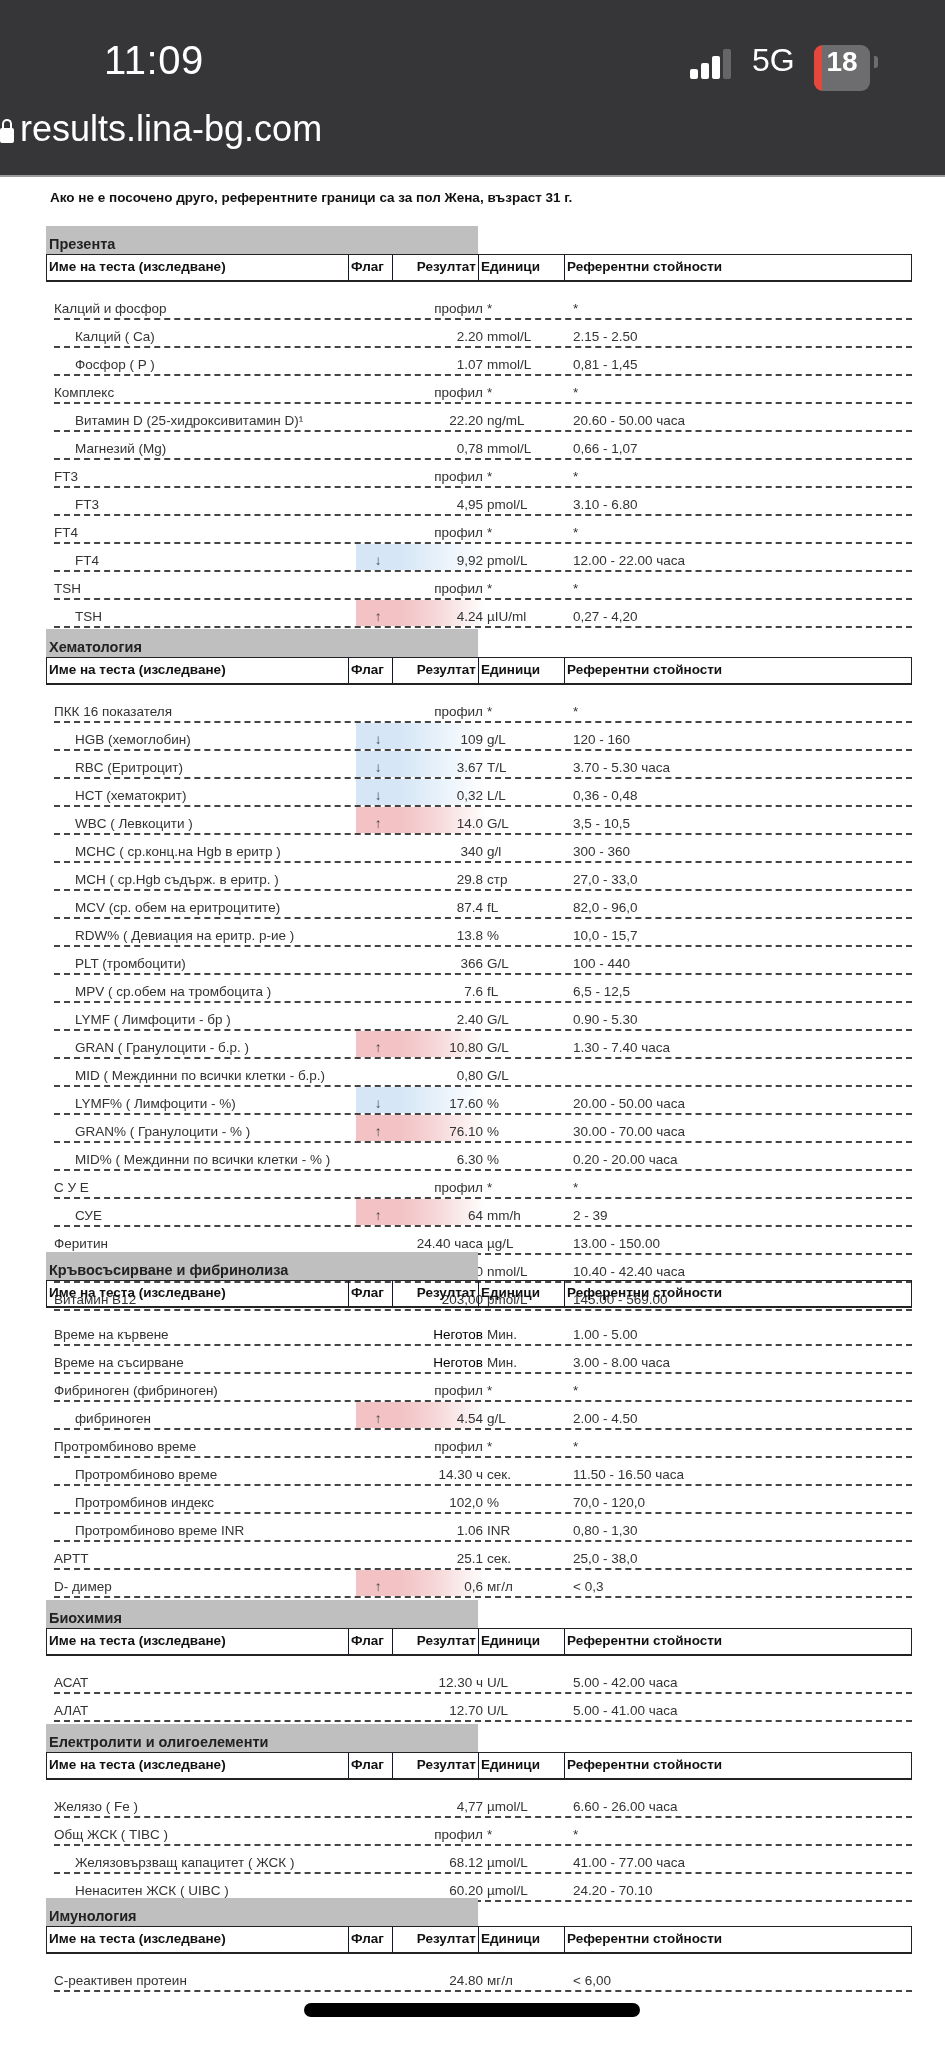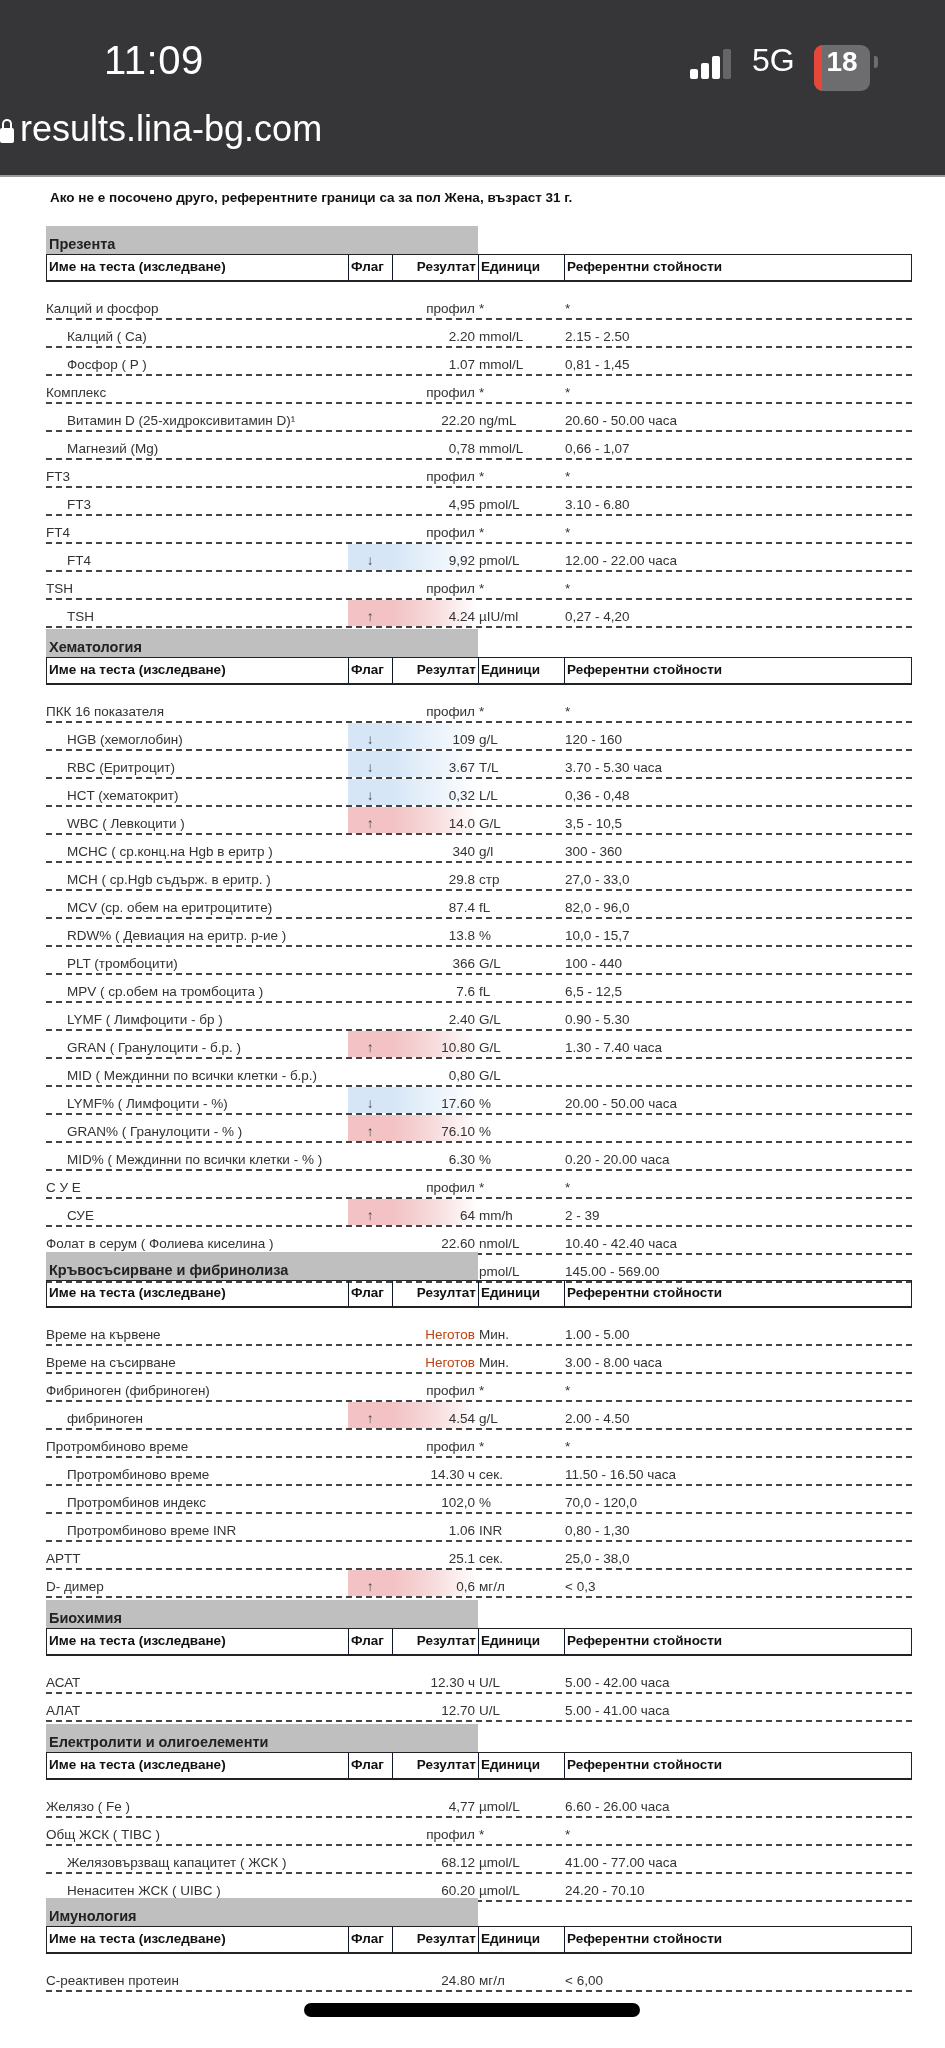--- a/index.html
+++ b/index.html
@@ -23,33 +23,33 @@
   .sec-title { width: 432px; height: 28px; background: #bfbfbf; font-size: 14.5px; font-weight: 700; color: #222; padding-left: 3px; box-sizing: border-box; line-height: 36px; overflow: hidden; }
   .thead { display: flex; height: 28px; border: 1.5px solid #222; border-bottom-width: 2.5px; box-sizing: border-box; font-size: 13.5px; font-weight: 700; color: #111; }
   .thead div { line-height: 24px; border-right: 1px solid #0f172a; box-sizing: border-box; padding: 0 2px; }
   .thead div:last-child { border-right: none; }
   .c-name { width: 302px; }
   .c-flag { width: 44px; }
   .c-res { width: 86px; text-align: right; }
   .c-unit { width: 86px; }
   .c-ref { flex: 1; }
   .rows { margin-top: 10px; }
-  .row { display: flex; height: 28px; border-bottom: 2px dashed #444; box-sizing: border-box; font-size: 13.5px; color: #333; position: relative; }
+  .row { display: flex; height: 28px; border-bottom: 2px dashed #444; box-sizing: border-box; font-size: 13.5px; color: #333; position: relative; margin-left: 8px; }
   .row div { line-height: 34px; box-sizing: border-box; white-space: nowrap; }
   .row .c-name { padding-left: 0; }
   .row.sub .c-name { padding-left: 21px; }
   .row .c-flag { text-align: center; color: #444; }
   .row .c-res { padding-right: 3px; }
   .row .c-unit { padding-left: 1px; }
   .row .c-ref { padding-left: 1px; }
   .row.low .c-flag { background: #d6e6f6; }
   .row.low .c-res { background: linear-gradient(to right, #d6e6f6 0%, #e6f0fa 40%, #ffffff 100%); }
   .row.high .c-flag { background: #f2c2c4; }
   .row.high .c-res { background: linear-gradient(to right, #f2c2c4 0%, #f6d6d7 40%, #ffffff 100%); }
-  .row .pending { color: #c2410c; }
+  .row .pending { color: #000000; }
   .home-indicator { position: absolute; left: 304px; top: 2003px; width: 336px; height: 14px; border-radius: 7px; background: #000; }
 </style>
 </head>
 <body>
 
 <div class="statusbar">
   <div class="time">11:09</div>
   <div class="signal">
     <span style="left:0;height:10px;"></span>
     <span style="left:11px;height:16px;"></span>
@@ -279,20 +279,21 @@
             <div class="c-flag">↓</div>
             <div class="c-res">17.60</div>
             <div class="c-unit">%</div>
             <div class="c-ref">20.00 - 50.00 часа</div>
           </div>
           <div class="row sub high">
             <div class="c-name">GRAN% ( Гранулоцити - % )</div>
             <div class="c-flag">↑</div>
             <div class="c-res">76.10</div>
             <div class="c-unit">%</div>
+            <div class="c-ref">30.00 - 70.00 часа</div>
           </div>
           <div class="row sub">
             <div class="c-name">MID% ( Междинни по всички клетки - % )</div>
             <div class="c-flag"></div>
             <div class="c-res">6.30</div>
             <div class="c-unit">%</div>
             <div class="c-ref">0.20 - 20.00 часа</div>
           </div>
           <div class="row">
             <div class="c-name">С У Е</div>
@@ -300,20 +301,27 @@
             <div class="c-res">профил</div>
             <div class="c-unit">*</div>
             <div class="c-ref">*</div>
           </div>
           <div class="row sub high">
             <div class="c-name">СУЕ</div>
             <div class="c-flag">↑</div>
             <div class="c-res">64</div>
             <div class="c-unit">mm/h</div>
             <div class="c-ref">2 - 39</div>
+          </div>
+          <div class="row">
+            <div class="c-name">Феритин</div>
+            <div class="c-flag"></div>
+            <div class="c-res">24.40 часа</div>
+            <div class="c-unit">µg/L</div>
+            <div class="c-ref">13.00 - 150.00</div>
           </div>
           <div class="row">
             <div class="c-name">Фолат в серум ( Фолиева киселина )</div>
             <div class="c-flag"></div>
             <div class="c-res">22.60</div>
             <div class="c-unit">nmol/L</div>
             <div class="c-ref">10.40 - 42.40 часа</div>
           </div>
           <div class="row">
             <div class="c-name">Витамин B12</div>

